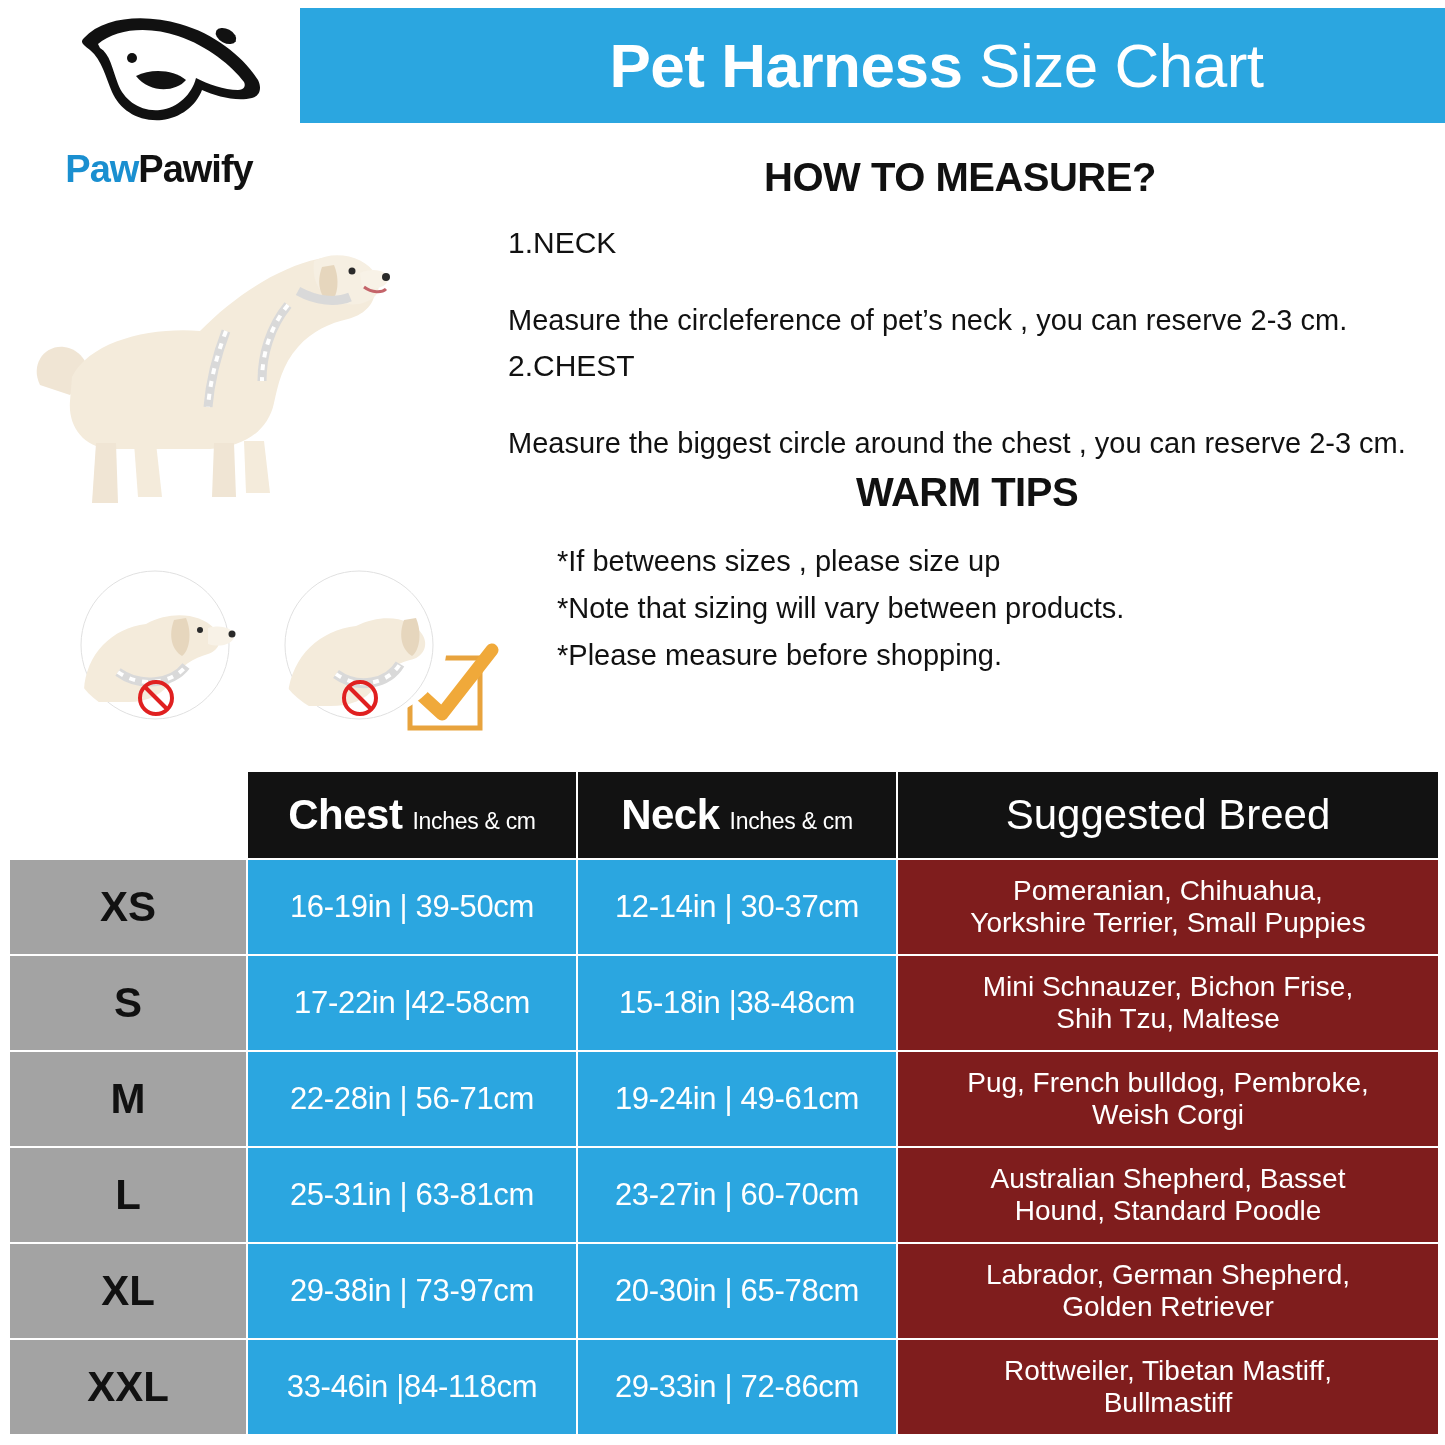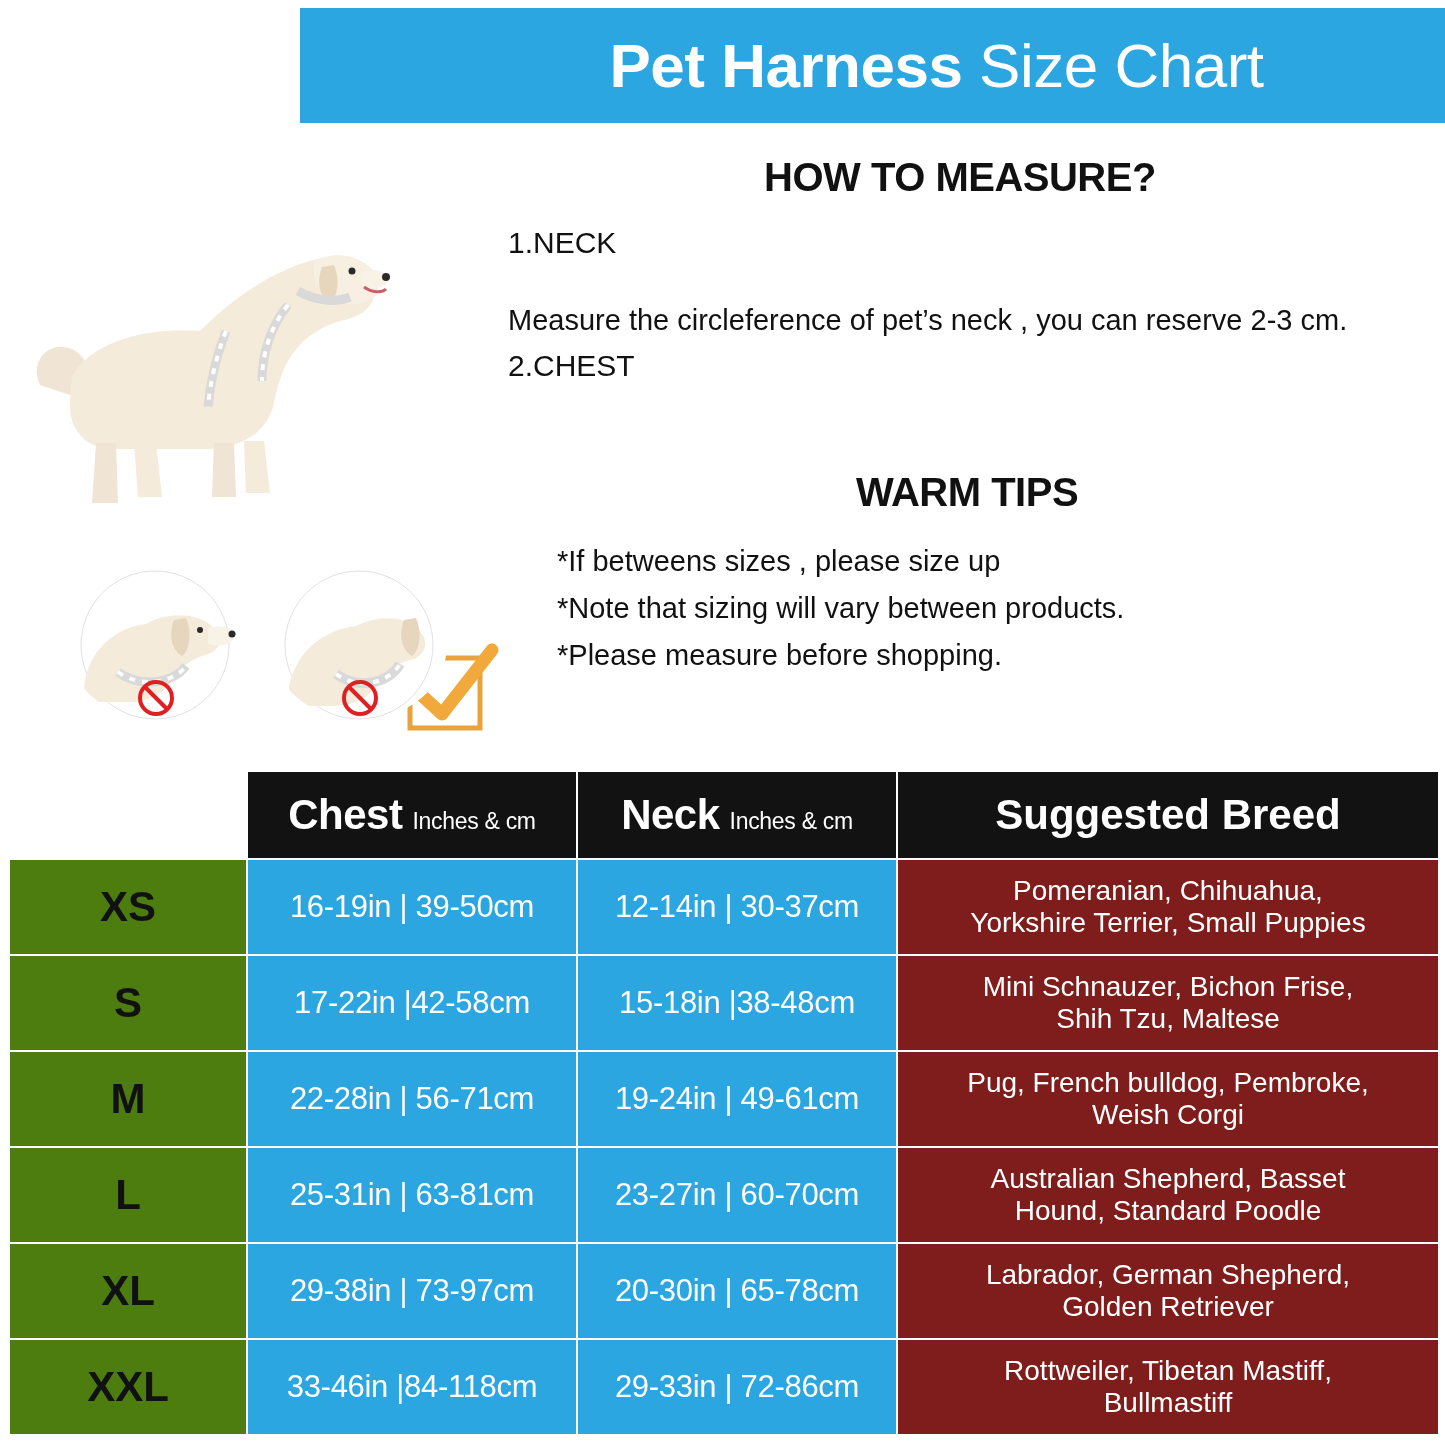--- a/index.html
+++ b/index.html
@@ -70,24 +70,24 @@
   .size-table th, .size-table td {
     border: 2px solid #ffffff;
     text-align: center; vertical-align: middle;
   }
   .th-blank { background: #ffffff; border: none; }
   .th-dark {
     background: #121212; color: #ffffff; height: 88px; padding: 0 6px;
   }
   .th-dark .th-main { font-size: 42px; font-weight: bold; letter-spacing: -0.5px; }
   .th-dark .th-sub  { font-size: 23px; font-weight: normal; margin-left: 10px; letter-spacing: -0.3px; }
-  .th-breed { font-size: 42px; font-weight: bold; }
+  .th-breed { font-size: 42px; font-weight: normal; }
 
   .cell-size {
-    background: #4d7c0f; color: #111; font-size: 42px; font-weight: bold;
+    background: #a3a3a3; color: #111; font-size: 42px; font-weight: bold;
     border-left: none; height: 96px;
   }
   .cell-val {
     background: #2ba6e0; color: #ffffff; font-size: 31px; font-weight: normal; letter-spacing: -0.3px;
   }
   .cell-breed {
     background: #7f1d1d; color: #ffffff; font-size: 28px; line-height: 1.15; padding: 6px 10px;
   }
   .row-div { height: 96px; }
 </style>
@@ -95,20 +95,37 @@
 <body>
 
 <div class="page">
 
   <div class="header-bar">
     <div class="header-title">
       <span class="bold">Pet Harness </span><span class="light">Size Chart</span>
     </div>
   </div>
 
+  <div class="logo-block">
+    <svg class="logo-mark" viewBox="0 0 190 115">
+      <path d="M8 24 C 28 2, 70 0, 104 10 C 140 20, 168 44, 182 66 C 186 74, 184 82, 176 84
+               C 160 88, 140 82, 126 76 C 120 92, 104 104, 86 106 C 62 108, 44 96, 36 78
+               C 30 64, 26 46, 14 36 C 6 30, 4 28, 8 24 Z" fill="#111111"></path>
+      <path d="M22 30 C 40 14, 74 12, 102 22 C 132 32, 156 52, 168 68
+               C 170 72, 168 76, 162 76 C 148 76, 132 70, 120 64
+               C 116 80, 102 94, 84 96 C 64 98, 48 86, 42 70
+               C 36 54, 34 40, 24 34 Z" fill="#ffffff"></path>
+      <ellipse cx="150" cy="22" rx="11" ry="7" transform="rotate(28 150 22)" fill="#111111"></ellipse>
+      <path d="M60 62 C 76 54, 98 56, 110 66 C 100 78, 74 80, 60 62 Z" fill="#111111"></path>
+      <circle cx="56" cy="44" r="5" fill="#111111"></circle>
+    </svg>
+    <div class="logo-text">
+      <span class="blue">Paw</span><span class="black">Pawify</span>
+    </div>
+  </div>
 
   <div class="dog-area">
 
     <svg class="dog-main" viewBox="0 0 360 300">
 
       <path d="M10 150 C 0 130, 14 110, 34 112 C 50 114, 58 128, 60 140 L 40 160 Z" fill="#f0e5d4"></path>
 
       <path d="M42 142 C 60 106, 120 92, 170 96 C 205 60, 250 32, 288 24
                C 318 18, 340 30, 344 50 C 348 68, 334 80, 318 84
                C 300 88, 282 96, 268 112 C 252 130, 248 150, 244 168
@@ -176,20 +193,21 @@
       </svg>
     </div>
   </div>
 
   <div class="measure-block">
     <div class="section-heading">HOW TO MEASURE?</div>
     <div class="measure-list">
       <div class="m-label">1.NECK</div>
       <div class="m-text">Measure the circleference of pet’s neck , you can reserve 2-3 cm.</div>
       <div class="m-label">2.CHEST</div>
+      <div class="m-text">Measure the biggest circle around the chest , you can reserve 2-3 cm.</div>
     </div>
   </div>
 
   <div class="tips-block">
     <div class="section-heading">WARM TIPS</div>
     <div class="tips-list">
       <div class="tip-line">*If betweens sizes , please size up</div>
       <div class="tip-line">*Note that sizing will vary between products.</div>
       <div class="tip-line">*Please measure before shopping.</div>
     </div>

